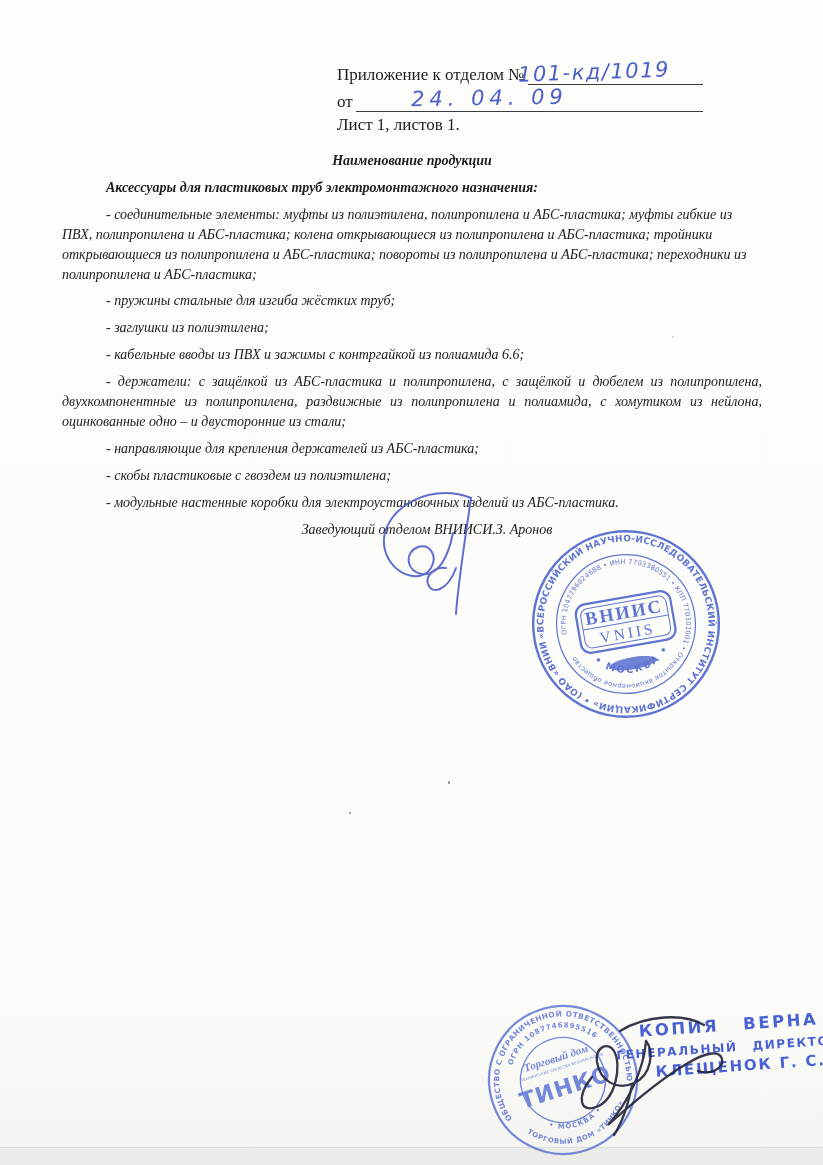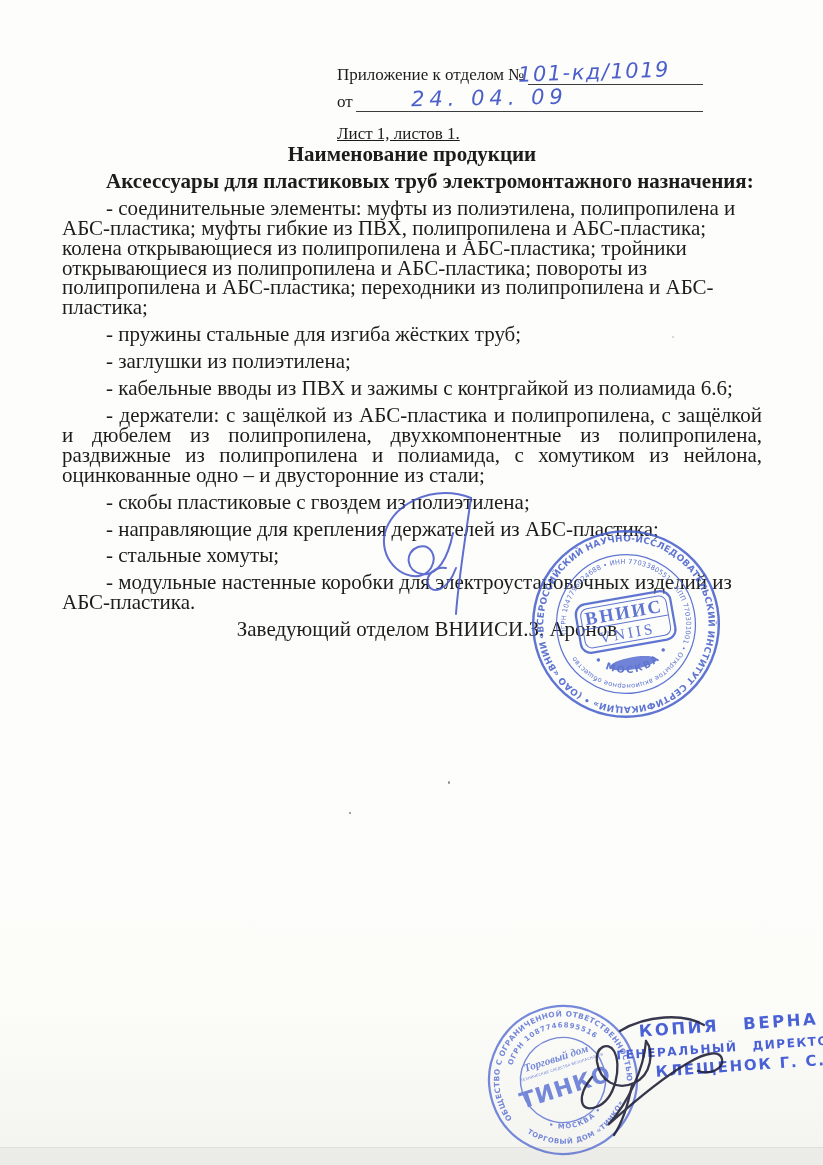--- a/index.html
+++ b/index.html
@@ -13,23 +13,23 @@
   .header-block { position:absolute; left:337px; top:58px; width:366px; font-size:17px; }
   .h-row { display:flex; align-items:flex-end; height:27px; }
   .h-label { white-space:nowrap; padding-right:3px; }
   .h-blank { flex:1; border-bottom:1.4px solid #3c3c3c; position:relative; height:100%; }
   .handwriting {
     position:absolute; color:#3d52c5; font-family:"DejaVu Sans", sans-serif;
     font-style:italic; white-space:nowrap; opacity:.92;
   }
   .hw-number { left:-10px; bottom:0px; font-size:21px; letter-spacing:1.5px; transform:rotate(-2deg); }
   .hw-date   { left:55px;  bottom:1px; font-size:21px; letter-spacing:5px; transform:rotate(-1deg); }
-  .h-plain { margin-top:12px; font-size:17px;text-decoration:underline; }
+  .h-plain { margin-top:3px; font-size:17px; }
   
-  .content { position:absolute; left:55px; top:145px; width:714px; font-size:21px; line-height:19.9px; }
+  .content { position:absolute; left:55px; top:151px; width:714px; font-size:14px; line-height:19.9px;font-style:italic; }
   .doc-title { font-weight:bold; text-align:center; margin:0 0 2px 0; }
   .content p { margin:7px; text-indent:44px; }
   .subtitle { font-weight:bold; }
   .justify { text-align:justify; }
   .signoff { display:flex; justify-content:center; padding-left:30px; margin-top:1px; }
   
   .svg-abs { position:absolute; }
   .stamp-vniis { left:524px; top:522px; opacity:.88; }
   .stamp-vniis text { fill:#4a63cc; font-family:"DejaVu Sans", sans-serif; }
   .v-ring1 { font-size:8.8px; font-weight:bold; letter-spacing:.25px; }
@@ -81,23 +81,22 @@
   </div>
 
   <div class="content">
     <div class="doc-title">Наименование продукции</div>
     <p class="subtitle">Аксессуары для пластиковых труб электромонтажного назначения:</p>
     <p class="item">- соединительные элементы: муфты из полиэтилена, полипропилена и АБС-пластика; муфты гибкие из ПВХ, полипропилена и АБС-пластика; колена открывающиеся из полипропилена и АБС-пластика; тройники открывающиеся из полипропилена и АБС-пластика; повороты из полипропилена и АБС-пластика; переходники из полипропилена и АБС-пластика;</p>
     <p class="item">- пружины стальные для изгиба жёстких труб;</p>
     <p class="item">- заглушки из полиэтилена;</p>
     <p class="item">- кабельные вводы из ПВХ и зажимы с контргайкой из полиамида 6.6;</p>
     <p class="item justify">- держатели: с защёлкой из АБС-пластика и полипропилена, с защёлкой и дюбелем из полипропилена, двухкомпонентные из полипропилена, раздвижные из полипропилена и полиамида, с хомутиком из нейлона, оцинкованные одно – и двусторонние из стали;</p>
+    <p class="item">- направляющие для крепления держателей из АБС-пластика;</p>
     <p class="item">- скобы пластиковые с гвоздем из полиэтилена;</p>
-    <p class="item">- направляющие для крепления держателей из АБС-пластика;</p>
-    <p class="item">- стальные хомуты;</p>
     <p class="item">- модульные настенные коробки для электроустановочных изделий из АБС-пластика.</p>
     <div class="signoff">
       <span>Заведующий отделом ВНИИС</span>
       <span>И.З. Аронов</span>
     </div>
   </div>
 
   <svg class="svg-abs sig-blue" width="150" height="135" viewBox="0 0 150 135">
     <g fill="none" stroke="#4556c8" stroke-width="2" stroke-linecap="round" opacity=".85">
       <path d="M113,10 C68,-8 18,26 27,62 C33,86 62,97 73,80 C80,68 72,55 60,59 C46,64 48,84 64,86 C80,88 90,70 95,45"></path>

